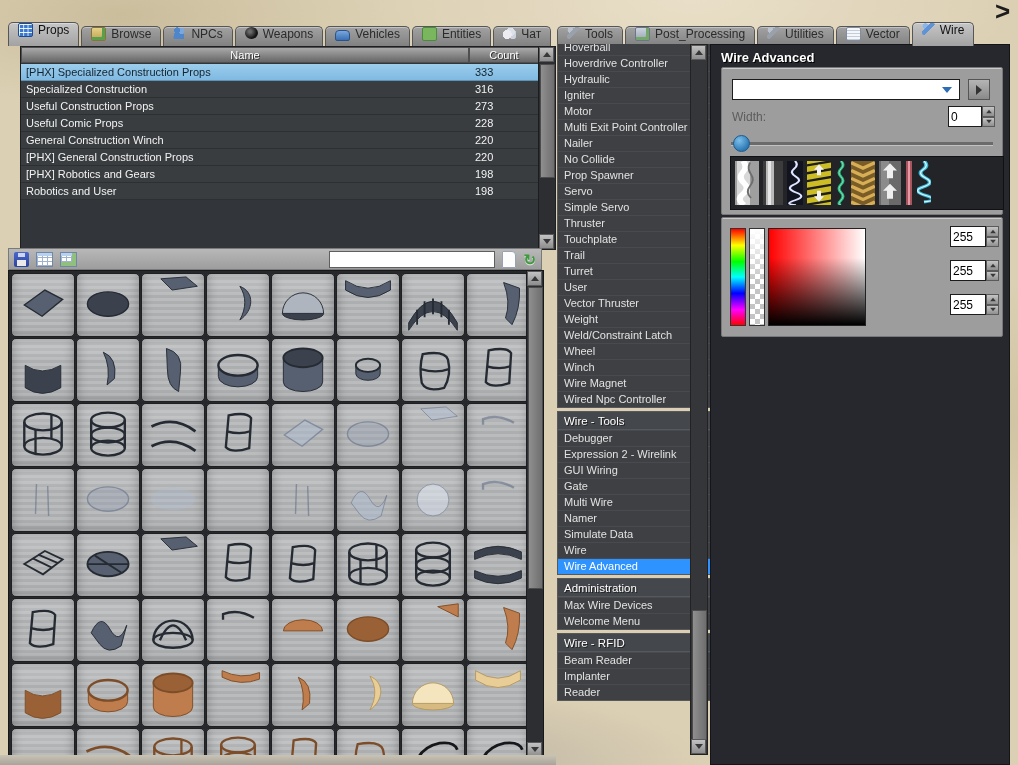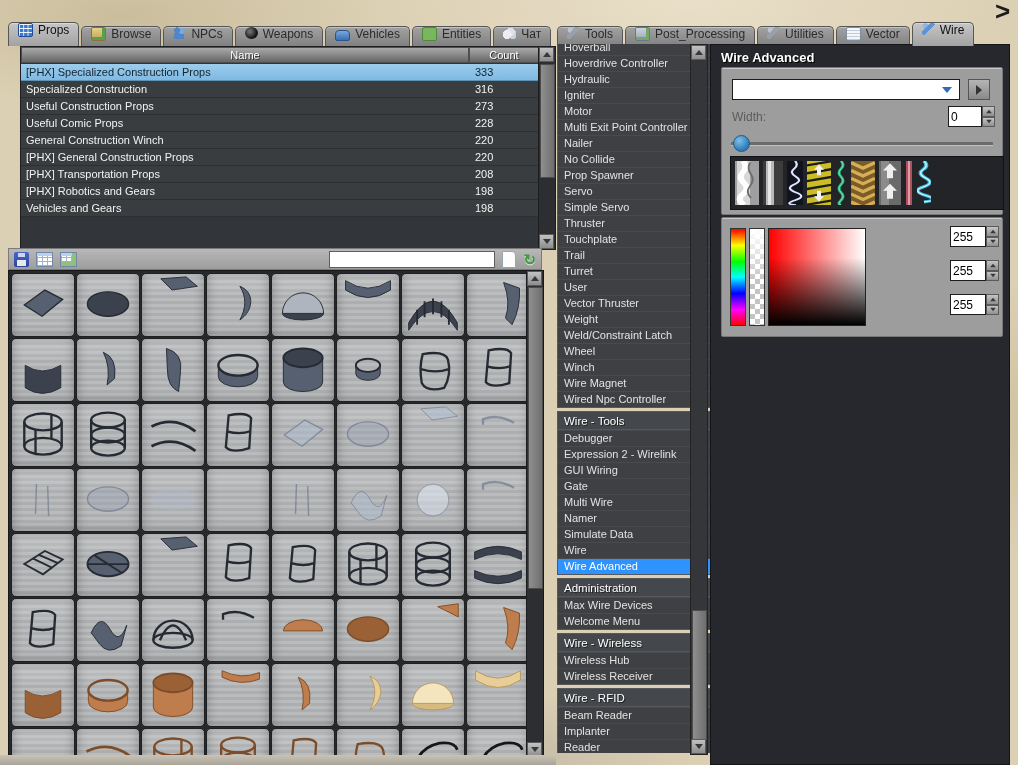--- a/index.html
+++ b/index.html
@@ -213,29 +213,25 @@
         </div>
         <div class="crow">
           <div class="nm">General Construction Winch</div>
           <div class="ct">220</div>
         </div>
         <div class="crow">
           <div class="nm">[PHX] General Construction Props</div>
           <div class="ct">220</div>
         </div>
         <div class="crow">
-          <div class="nm">[PHX] Transportation Props</div>
-          <div class="ct">208</div>
-        </div>
-        <div class="crow">
           <div class="nm">[PHX] Robotics and Gears</div>
           <div class="ct">198</div>
         </div>
         <div class="crow">
-          <div class="nm">Vehicles and Gears</div>
+          <div class="nm">Robotics and User</div>
           <div class="ct">198</div>
         </div>
       </div>
     <div class="vsb" style="right:0;top:0;bottom:0">
       <div class="sb-btn" style="top:0">
           <div class="tri-up"></div>
         </div>
       <div class="sb-thumb" style="top:17px;height:112px"></div>
       <div class="sb-btn" style="bottom:0">
           <div class="tri-down"></div>
@@ -715,25 +711,20 @@
         <div class="titem">Multi Wire</div>
         <div class="titem">Namer</div>
         <div class="titem">Simulate Data</div>
         <div class="titem">Wire</div>
         <div class="titem selected">Wire Advanced</div>
       </div>
       <div class="tsection">
         <div class="theader">Administration</div>
         <div class="titem">Max Wire Devices</div>
         <div class="titem">Welcome Menu</div>
-      </div>
-      <div class="tsection">
-        <div class="theader">Wire - Wireless</div>
-        <div class="titem">Wireless Hub</div>
-        <div class="titem">Wireless Receiver</div>
       </div>
       <div class="tsection">
         <div class="theader">Wire - RFID</div>
         <div class="titem">Beam Reader</div>
         <div class="titem">Implanter</div>
         <div class="titem">Reader</div>
       </div>
     </div>
   <div class="abs" id="tool-scroll">
     <div class="sb-btn" style="top:0">

